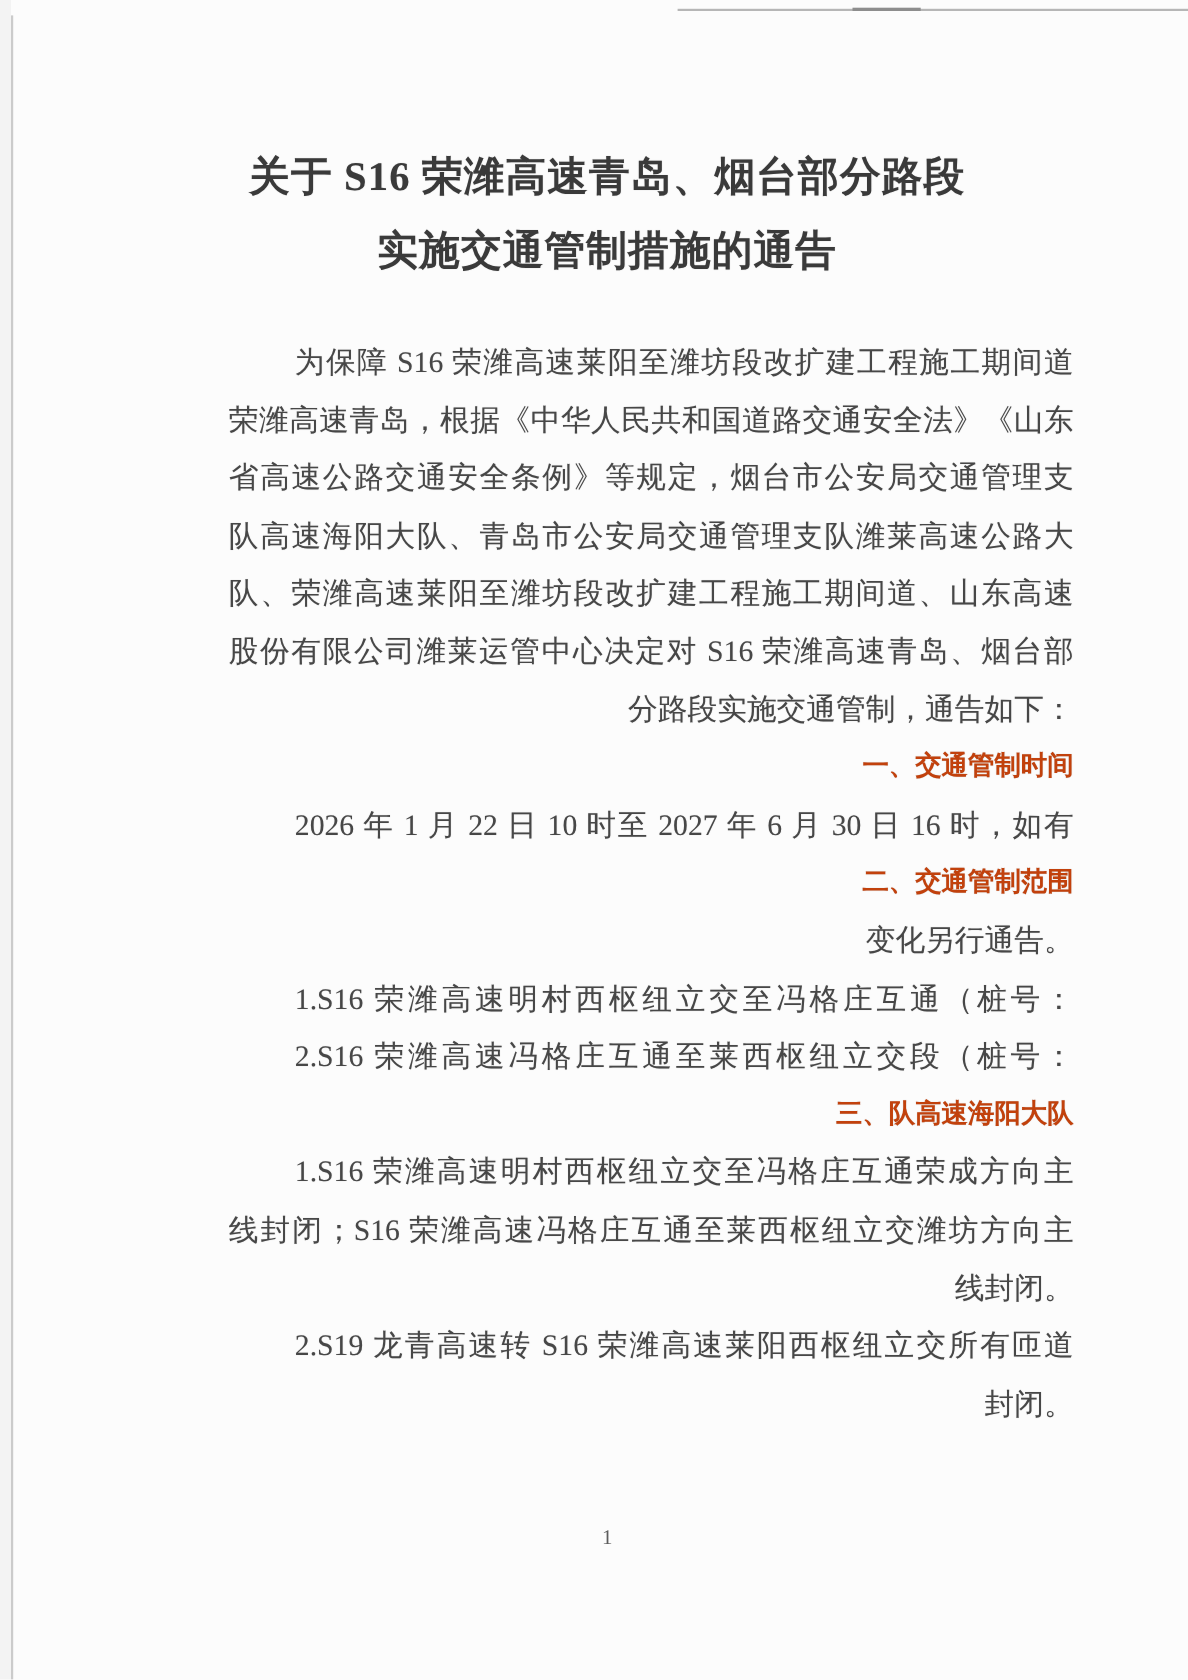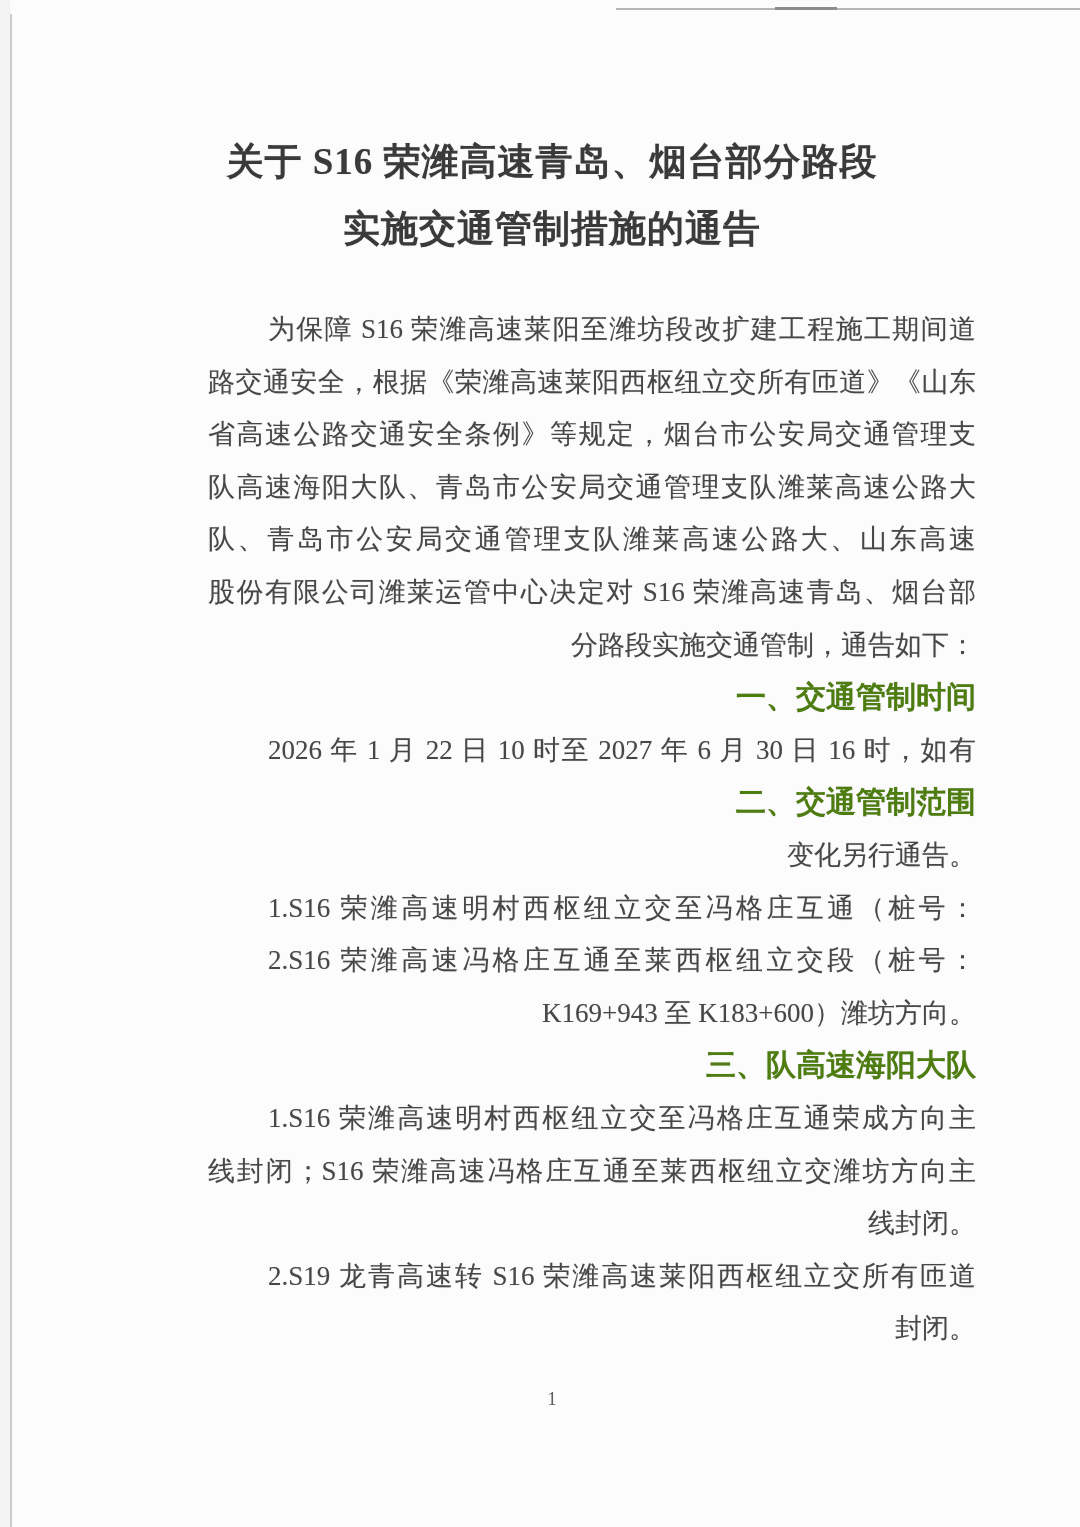--- a/index.html
+++ b/index.html
@@ -74,22 +74,22 @@
     white-space: normal;
     text-align: justify;
     text-align-last: justify;
   }
   .indent {
     text-indent: 60px;
   }
   .heading {
     font-family: "Liberation Sans", "DejaVu Sans", sans-serif;
     font-weight: bold;
-    font-size: 30px;
-    color: #4d7c0f;
+    font-size: 24px;
+    color: #c2410c;
     padding-left: 48px;
   }
   .pagenum {
     position: absolute;
     left: 168px; top: 1388px;
     width: 768px;
     text-align: center;
     font-size: 19px;
     color: #5c5c5c;
   }
@@ -104,35 +104,34 @@
   <div class="hline"></div>
   <div class="hline-dark"></div>
 
   <div class="title">
     <div>关于 S16 荣潍高速青岛、烟台部分路段</div>
     <div>实施交通管制措施的通告</div>
   </div>
 
   <div class="content">
     <div class="line fill indent">为保障 S16 荣潍高速莱阳至潍坊段改扩建工程施工期间道</div>
-    <div class="line fill">路交通安全，根据《荣潍高速莱阳西枢纽立交所有匝道》《山东</div>
+    <div class="line fill">荣潍高速青岛，根据《中华人民共和国道路交通安全法》《山东</div>
     <div class="line fill">省高速公路交通安全条例》等规定，烟台市公安局交通管理支</div>
     <div class="line fill">队高速海阳大队、青岛市公安局交通管理支队潍莱高速公路大</div>
-    <div class="line fill">队、青岛市公安局交通管理支队潍莱高速公路大、山东高速</div>
+    <div class="line fill">队、荣潍高速莱阳至潍坊段改扩建工程施工期间道、山东高速</div>
     <div class="line fill">股份有限公司潍莱运管中心决定对 S16 荣潍高速青岛、烟台部</div>
     <div class="line">分路段实施交通管制，通告如下：</div>
 
     <div class="line heading">一、交通管制时间</div>
     <div class="line fill indent">2026 年 1 月 22 日 10 时至 2027 年 6 月 30 日 16 时，如有</div>
     <div class="line heading">二、交通管制范围</div>
 
     <div class="line">变化另行通告。</div>
     <div class="line fill indent">1.S16 荣潍高速明村西枢纽立交至冯格庄互通（桩号：</div>
     <div class="line fill indent">2.S16 荣潍高速冯格庄互通至莱西枢纽立交段（桩号：</div>
-    <div class="line">K169+943 至 K183+600）潍坊方向。</div>
 
     <div class="line heading">三、队高速海阳大队</div>
     <div class="line fill indent">1.S16 荣潍高速明村西枢纽立交至冯格庄互通荣成方向主</div>
     <div class="line fill">线封闭；S16 荣潍高速冯格庄互通至莱西枢纽立交潍坊方向主</div>
     <div class="line">线封闭。</div>
     <div class="line fill indent">2.S19 龙青高速转 S16 荣潍高速莱阳西枢纽立交所有匝道</div>
     <div class="line">封闭。</div>
   </div>
 
   <div class="pagenum">1</div>

